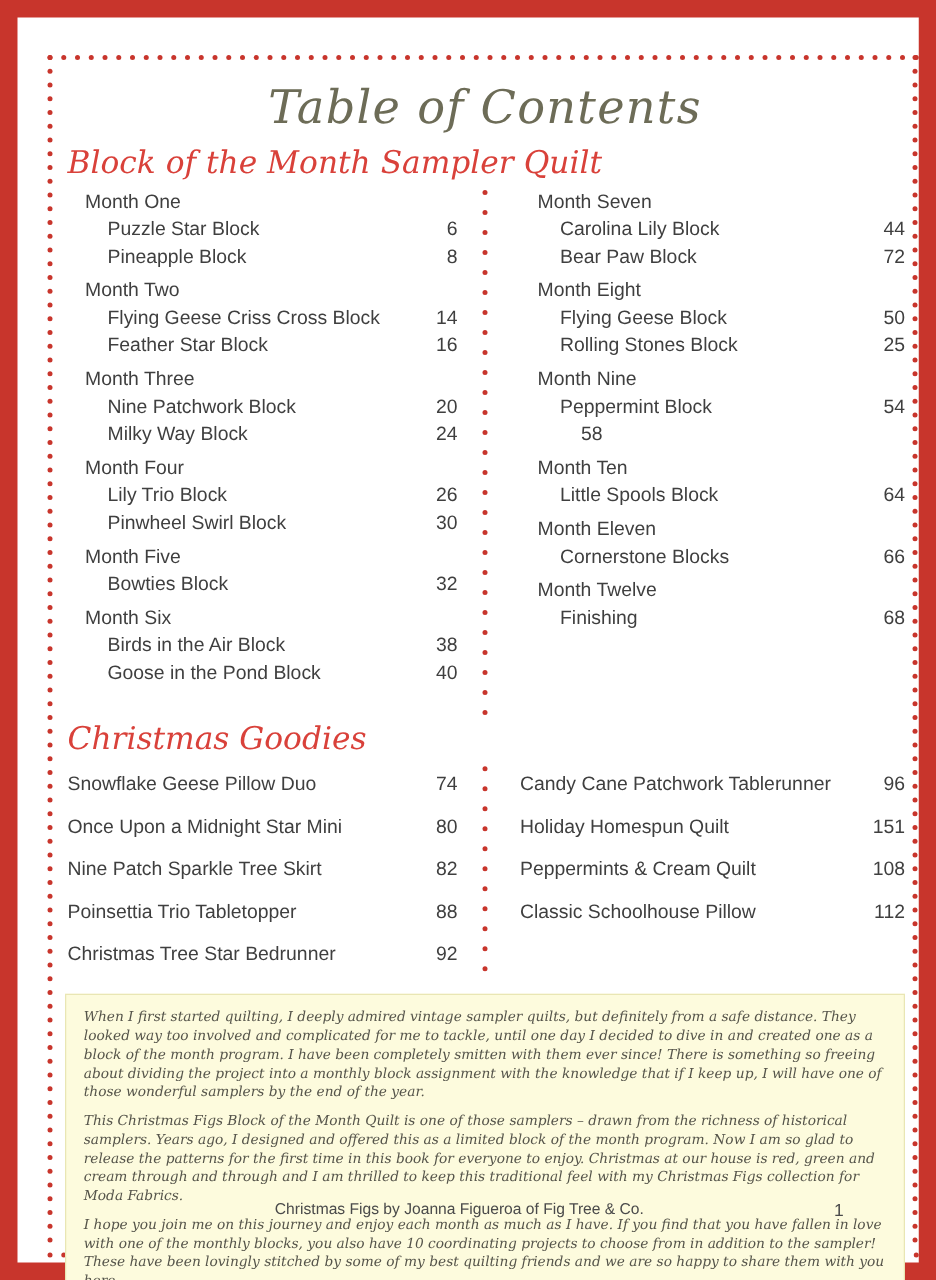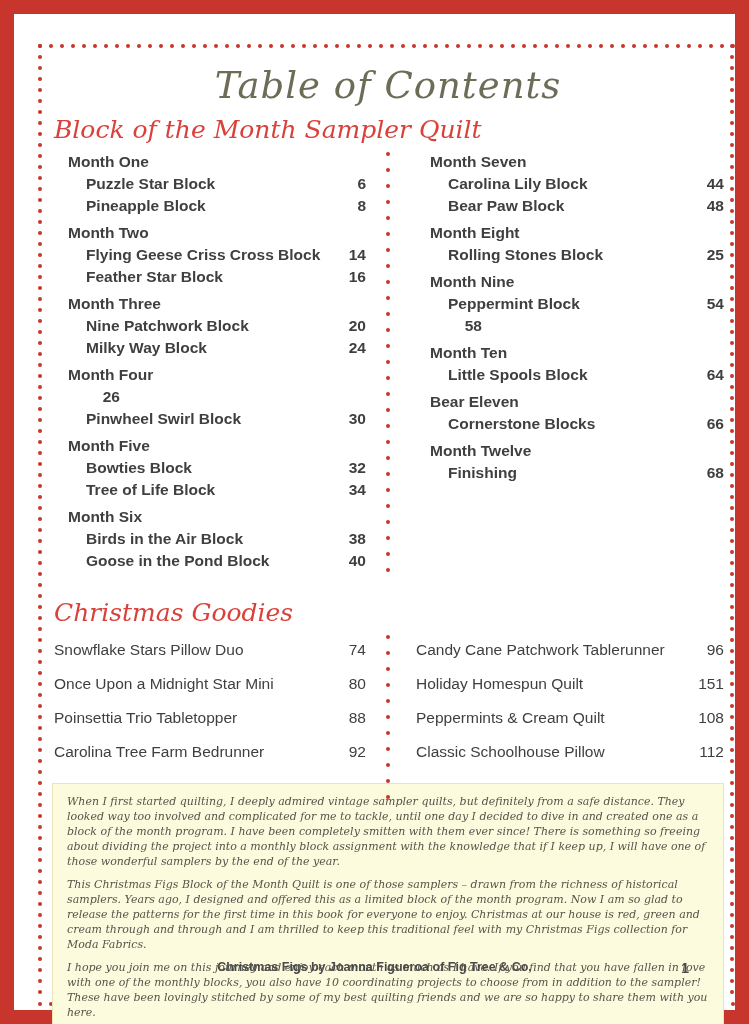--- a/index.html
+++ b/index.html
@@ -78,21 +78,20 @@
     color: #d9413a;
     margin: 8px 0 6px 2px;
     font-weight: normal;
   }
 
   
   .columns {
     position: relative;
     display: flex;
     width: 100%;
-    font-weight: bold;
   }
   .col {
     width: 50%;
     box-sizing: border-box;
   }
   .col-left { padding-right: 22px; }
   .col-right { padding-left: 26px; }
   .vdiv {
     position: absolute;
     left: 50%;
@@ -156,28 +155,27 @@
     font-style: italic;
     font-size: 11px;
     line-height: 15px;
     color: #55544a;
   }
   .note p:last-of-type { margin-bottom: 4px; }
 
   .footer {
     position: absolute;
     left: 38px;
-    right: 38px;
+    right: 52px;
     top: 946px;
     display: flex;
     align-items: baseline;
     justify-content: center;
     font-size: 12.5px;
     color: #4a4a4a;
-    font-weight: bold;
   }
   .footer .credit { font-family: "Liberation Sans", sans-serif; }
   .footer .pagenum {
     position: absolute;
     right: 8px;
     font-size: 14px;
     color: #4a4a4a;
   }
 </style>
 </head>
@@ -564,37 +562,34 @@
               <span class="p">20</span>
             </div>
             <div class="entry">
               <span class="t">Milky Way Block</span>
               <span class="p">24</span>
             </div>
           </div>
           <div class="month">
             <div class="month-name">Month Four</div>
             <div class="entry">
+              <span class="t">Lily Trio Block</span>
               <span class="p">26</span>
             </div>
             <div class="entry">
               <span class="t">Pinwheel Swirl Block</span>
               <span class="p">30</span>
             </div>
           </div>
           <div class="month">
             <div class="month-name">Month Five</div>
             <div class="entry">
               <span class="t">Bowties Block</span>
               <span class="p">32</span>
             </div>
-            <div class="entry">
-              <span class="t">Tree of Life Block</span>
-              <span class="p">34</span>
-            </div>
           </div>
           <div class="month">
             <div class="month-name">Month Six</div>
             <div class="entry">
               <span class="t">Birds in the Air Block</span>
               <span class="p">38</span>
             </div>
             <div class="entry">
               <span class="t">Goose in the Pond Block</span>
               <span class="p">40</span>
@@ -604,25 +599,29 @@
 
         <div class="col col-right">
           <div class="month">
             <div class="month-name">Month Seven</div>
             <div class="entry">
               <span class="t">Carolina Lily Block</span>
               <span class="p">44</span>
             </div>
             <div class="entry">
               <span class="t">Bear Paw Block</span>
-              <span class="p">48</span>
+              <span class="p">72</span>
             </div>
           </div>
           <div class="month">
             <div class="month-name">Month Eight</div>
+            <div class="entry">
+              <span class="t">Flying Geese Block</span>
+              <span class="p">50</span>
+            </div>
             <div class="entry">
               <span class="t">Rolling Stones Block</span>
               <span class="p">25</span>
             </div>
           </div>
           <div class="month">
             <div class="month-name">Month Nine</div>
             <div class="entry">
               <span class="t">Peppermint Block</span>
               <span class="p">54</span>
@@ -632,21 +631,21 @@
             </div>
           </div>
           <div class="month">
             <div class="month-name">Month Ten</div>
             <div class="entry">
               <span class="t">Little Spools Block</span>
               <span class="p">64</span>
             </div>
           </div>
           <div class="month">
-            <div class="month-name">Bear Eleven</div>
+            <div class="month-name">Month Eleven</div>
             <div class="entry">
               <span class="t">Cornerstone Blocks</span>
               <span class="p">66</span>
             </div>
           </div>
           <div class="month">
             <div class="month-name">Month Twelve</div>
             <div class="entry">
               <span class="t">Finishing</span>
               <span class="p">68</span>
@@ -667,33 +666,37 @@
             <span class="vdot" style="top: 82px; left: 0px;"></span>
             <span class="vdot" style="top: 98px; left: 0px;"></span>
             <span class="vdot" style="top: 114px; left: 0px;"></span>
             <span class="vdot" style="top: 130px; left: 0px;"></span>
             <span class="vdot" style="top: 146px; left: 0px;"></span>
             <span class="vdot" style="top: 162px; left: 0px;"></span>
           </div>
 
         <div class="col col-left">
           <div class="g-entry">
-            <span class="t">Snowflake Stars Pillow Duo</span>
+            <span class="t">Snowflake Geese Pillow Duo</span>
             <span class="p">74</span>
           </div>
           <div class="g-entry">
             <span class="t">Once Upon a Midnight Star Mini</span>
             <span class="p">80</span>
           </div>
           <div class="g-entry">
+            <span class="t">Nine Patch Sparkle Tree Skirt</span>
+            <span class="p">82</span>
+          </div>
+          <div class="g-entry">
             <span class="t">Poinsettia Trio Tabletopper</span>
             <span class="p">88</span>
           </div>
           <div class="g-entry">
-            <span class="t">Carolina Tree Farm Bedrunner</span>
+            <span class="t">Christmas Tree Star Bedrunner</span>
             <span class="p">92</span>
           </div>
         </div>
 
         <div class="col col-right">
           <div class="g-entry">
             <span class="t">Candy Cane Patchwork Tablerunner</span>
             <span class="p">96</span>
           </div>
           <div class="g-entry">

